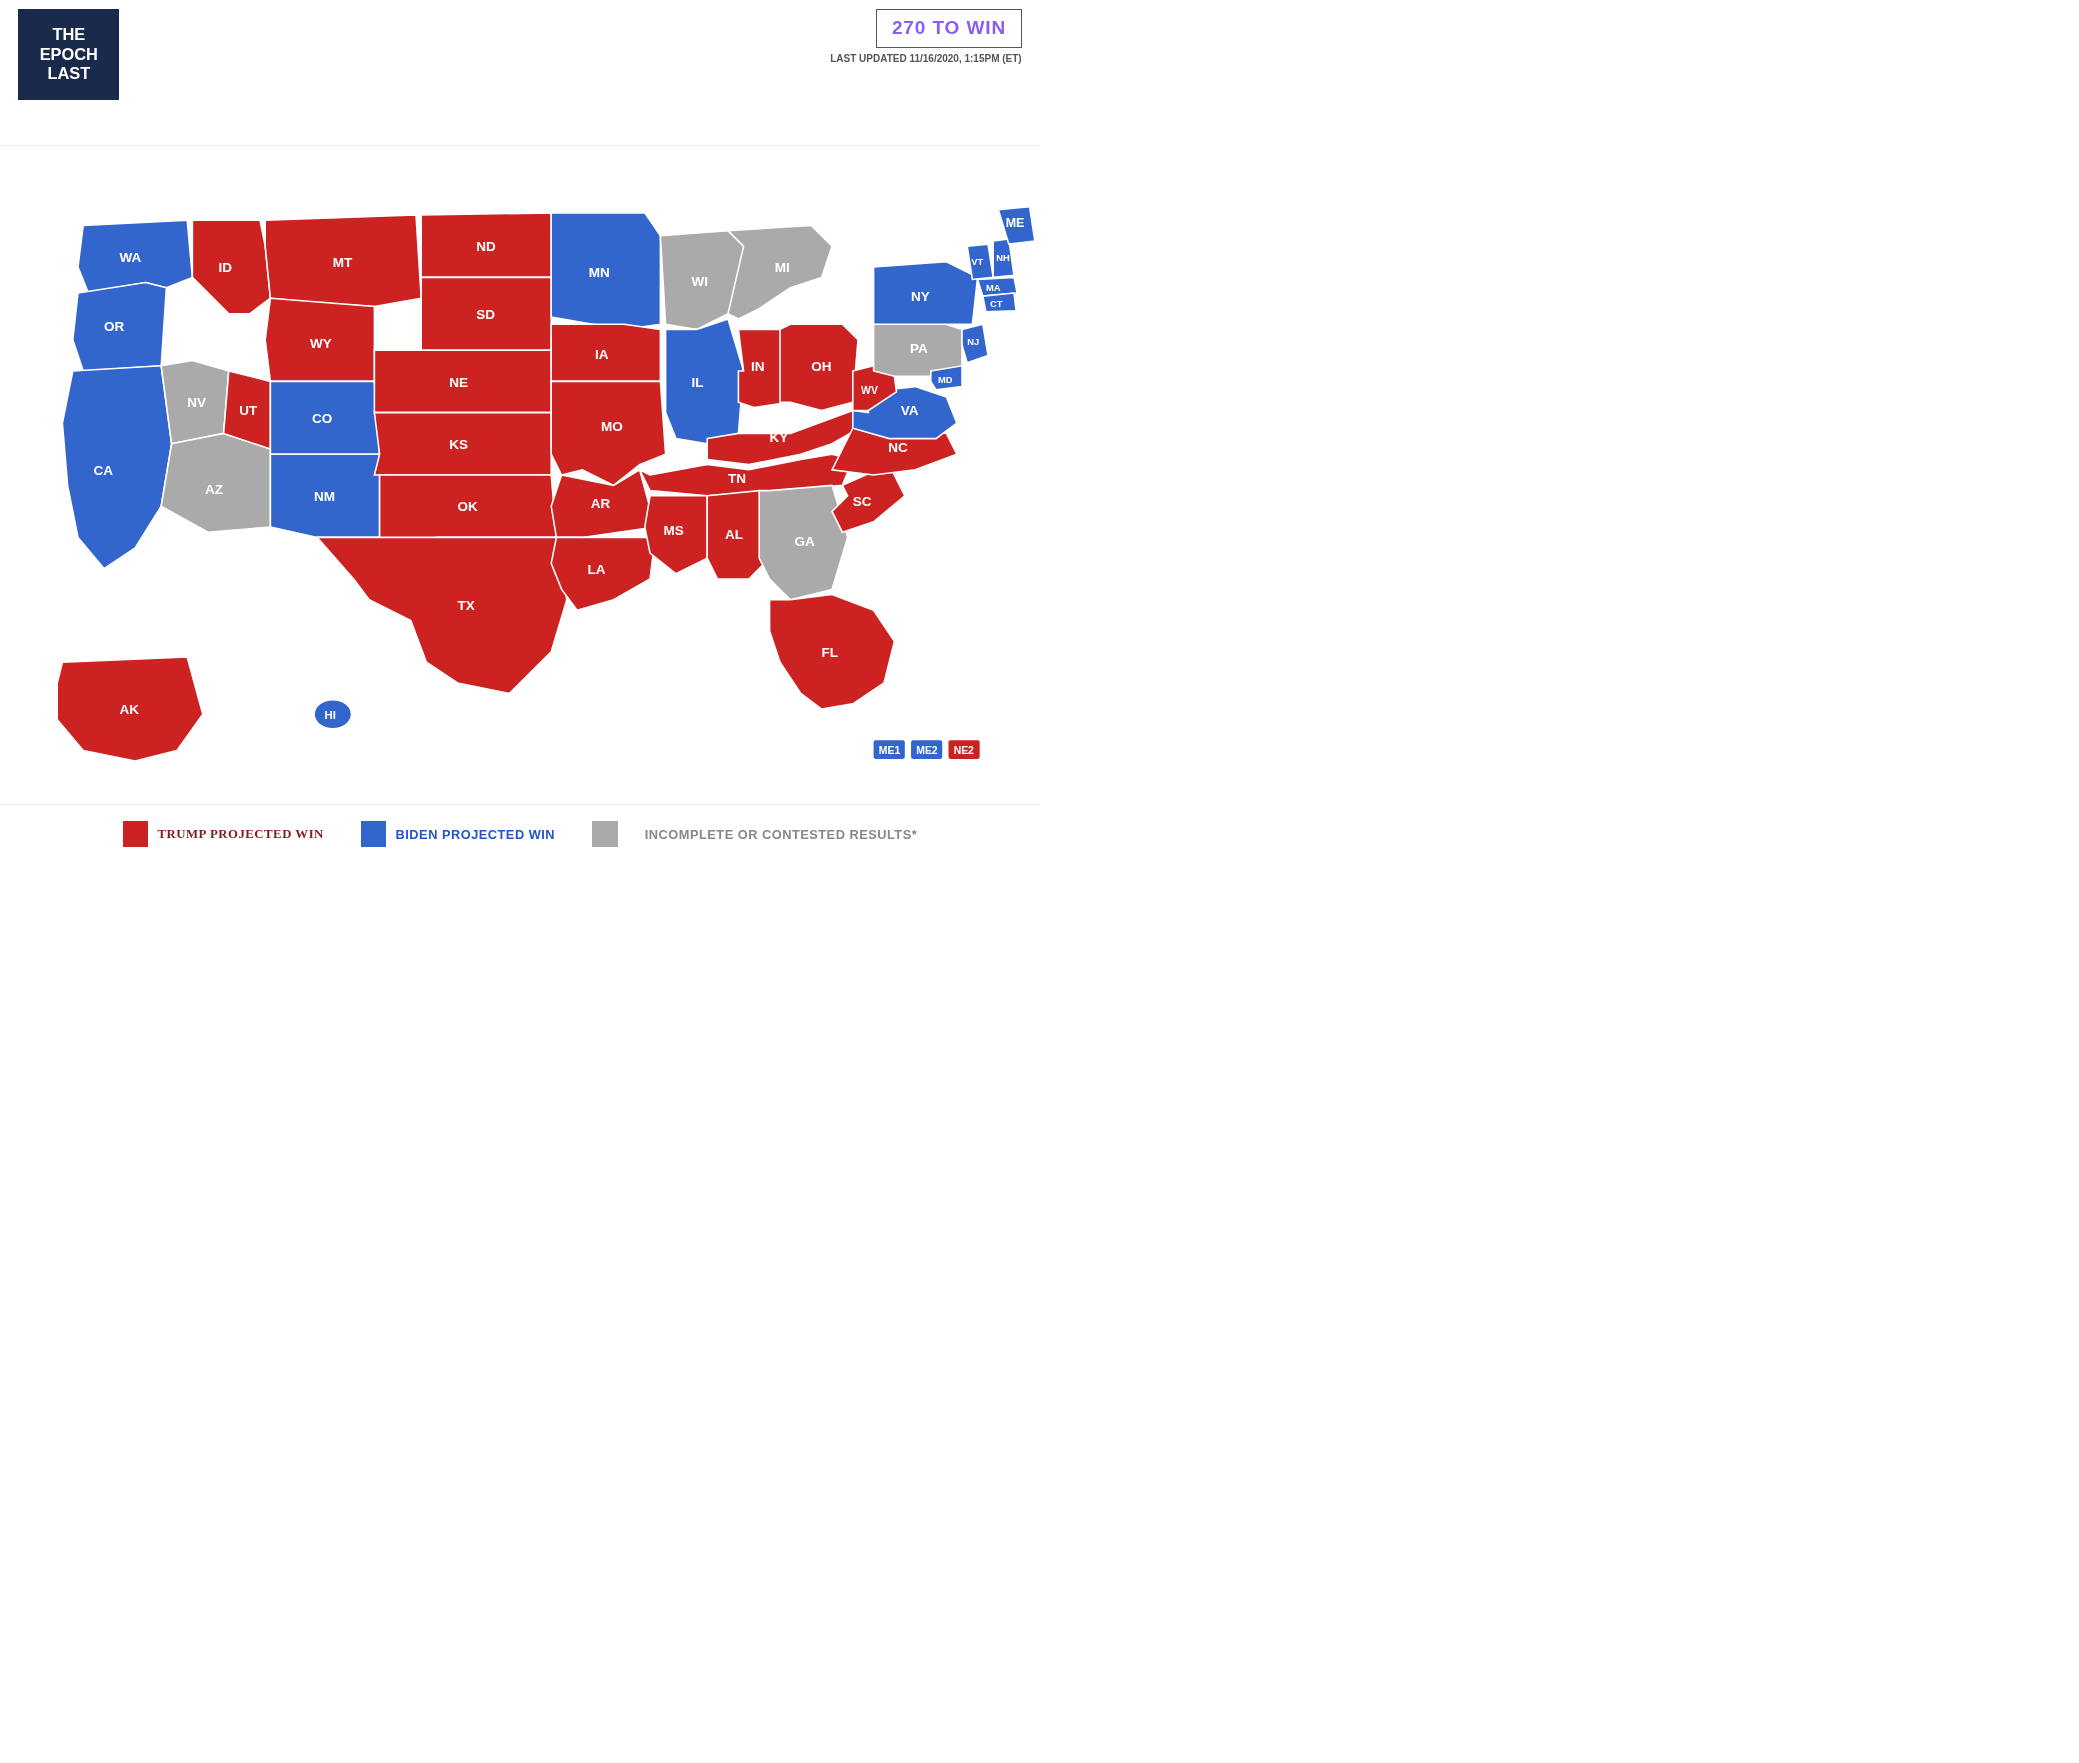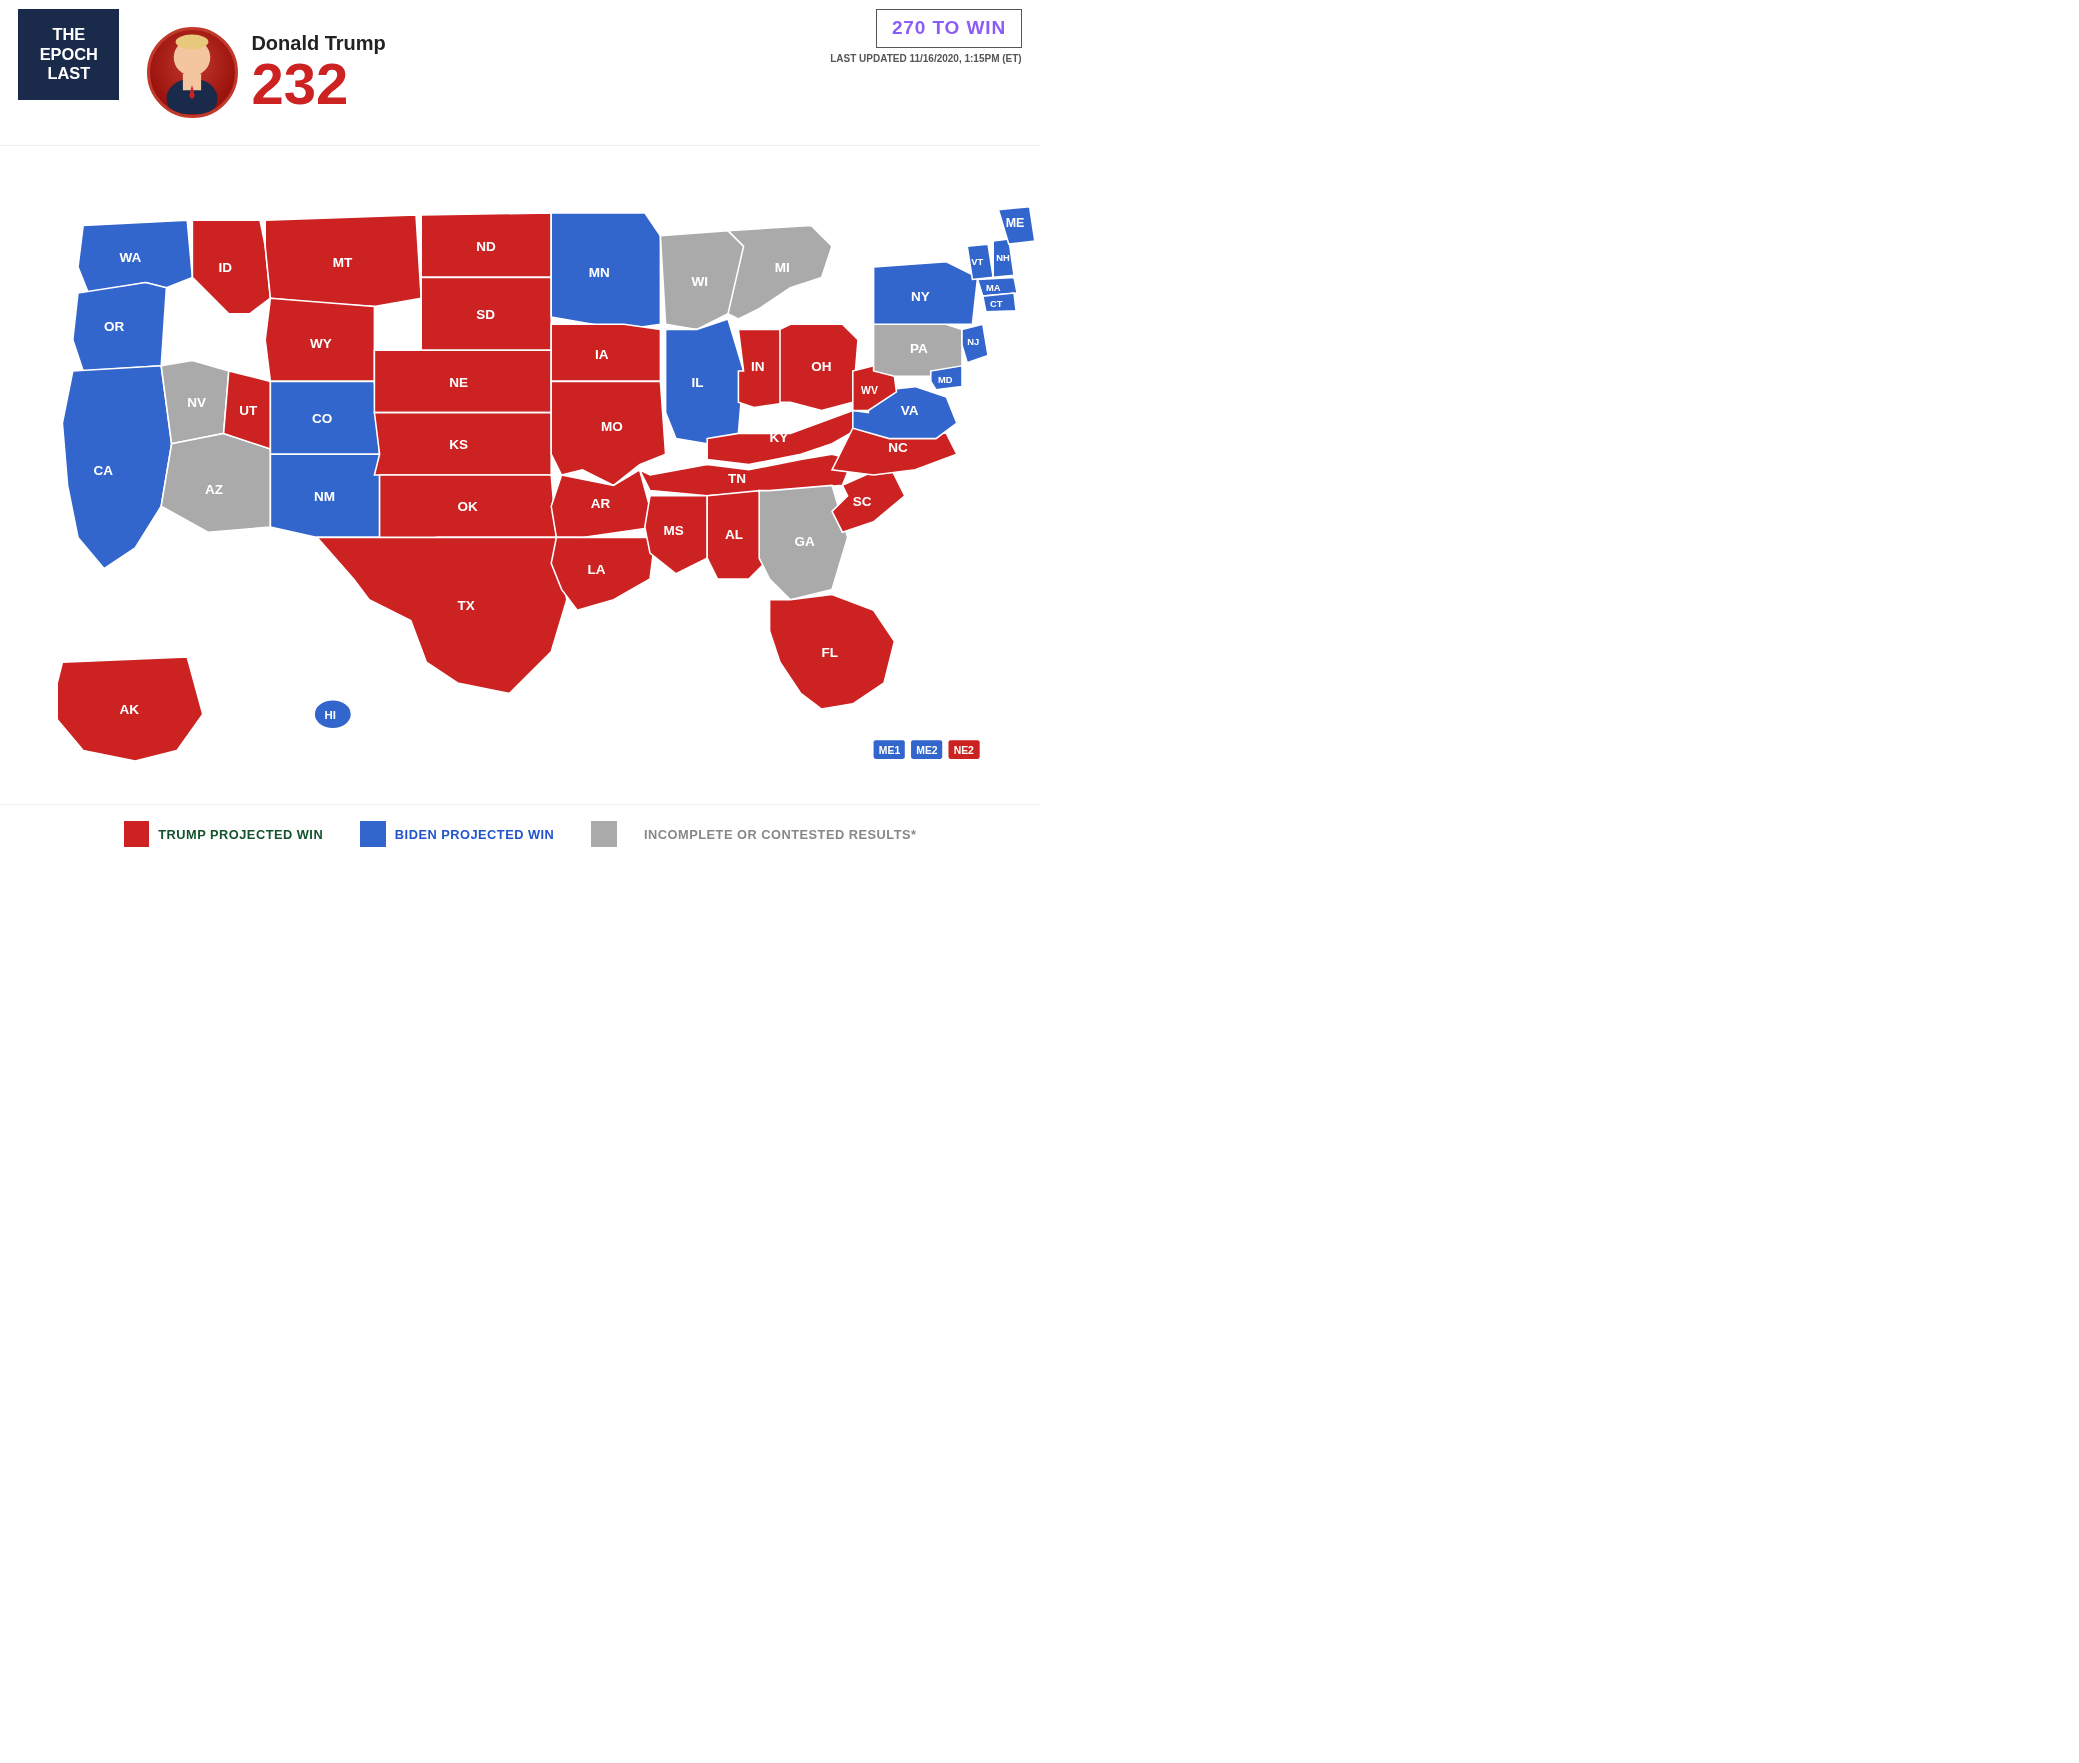--- a/index.html
+++ b/index.html
@@ -135,54 +135,36 @@
       height: 25.6px;
       flex-shrink: 0;
     }
 
     .legend-label {
       font-size: 12.8px;
       font-weight: bold;
       letter-spacing: 0.5px;
     }
 
-    .trump-color { color: #14532d; }
+    .trump-color { color: #7f1d1d; font-family: Liberation Serif, serif; }
     .biden-color { color: #2255cc; }
     .gray-color { color: #888; padding-left: 18px; }
   </style>
 </head>
 <body>
 
 <div class="header">
   <div class="logo-box">
     <div>
       <div>THE</div>
       <div>EPOCH</div>
       <div>LAST</div>
     </div>
   </div>
 
-  <div class="candidate-block">
-    <div class="candidate-avatar trump-avatar">
-      
-      <svg width="84" height="84" viewBox="0 0 92 92">
-        <circle cx="46" cy="30" r="20" fill="#f4c6a0"></circle>
-        <ellipse cx="46" cy="75" rx="28" ry="22" fill="#1a2a4a"></ellipse>
-        <rect x="36" y="48" width="20" height="18" fill="#f4c6a0"></rect>
-
-        <polygon points="46,60 43,72 46,76 49,72" fill="#cc2222"></polygon>
-
-        <ellipse cx="46" cy="13" rx="18" ry="8" fill="#e8c87a"></ellipse>
-      </svg>
-    </div>
-    <div class="candidate-info">
-      <div class="candidate-name">Donald Trump</div>
-      <div class="candidate-votes trump-votes">232</div>
-    </div>
-  </div>
 
 
   <div class="win-box-area">
     <div class="win-box">270 TO WIN</div>
     <div class="last-updated">LAST UPDATED 11/16/2020, 1:15PM (ET)</div>
   </div>
 </div>
 
 <div class="map-container">
   <svg class="us-map" viewBox="0 0 1000 600">

